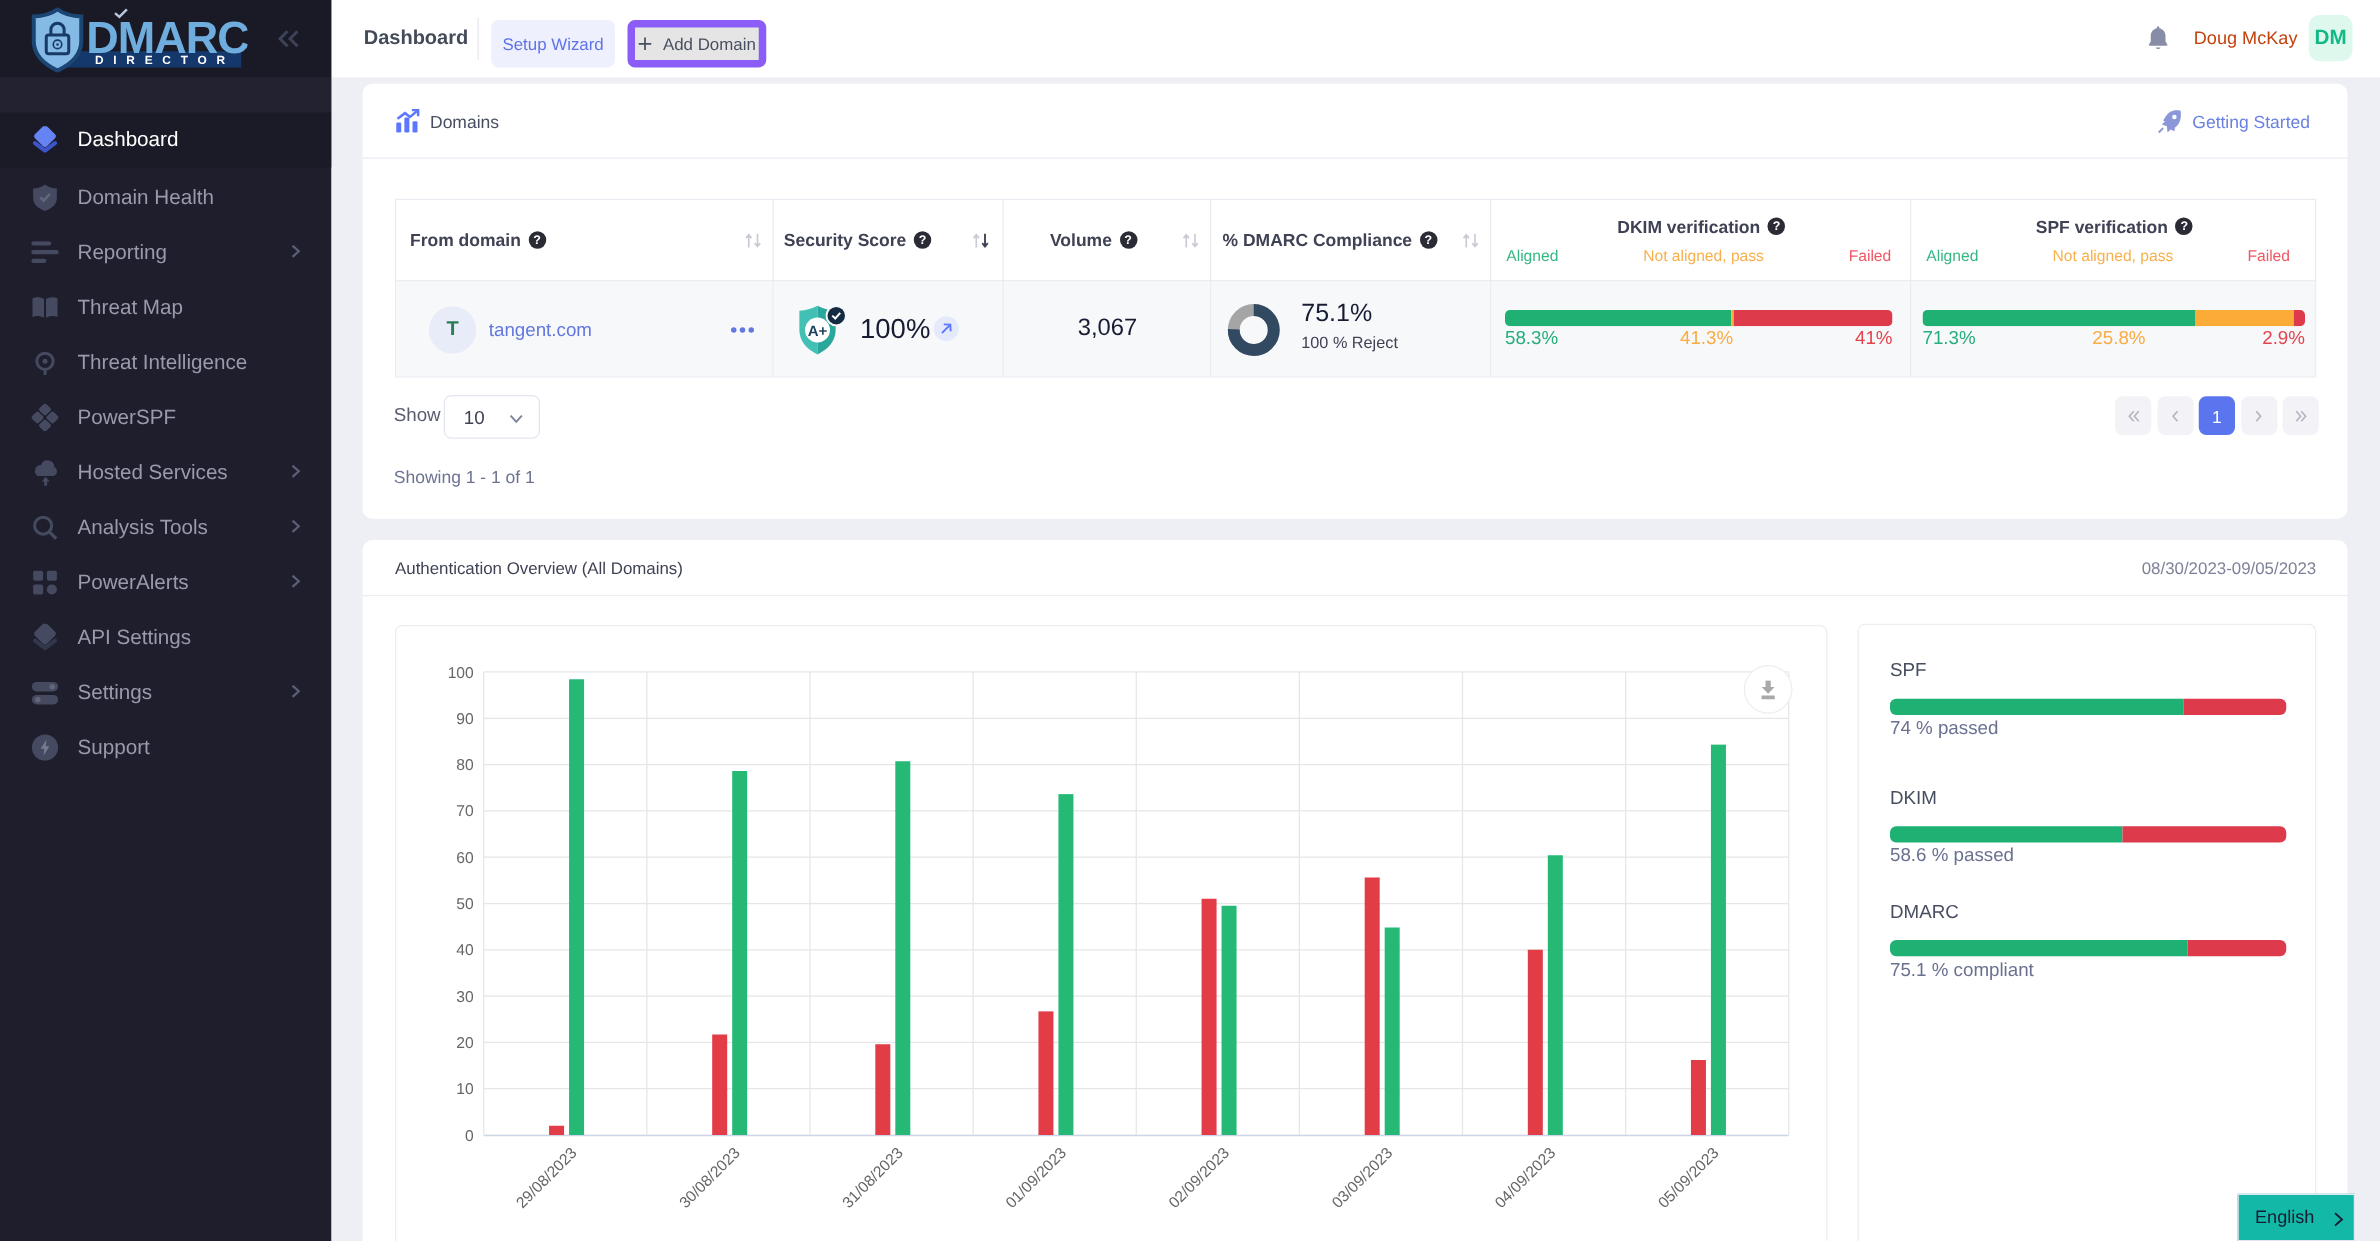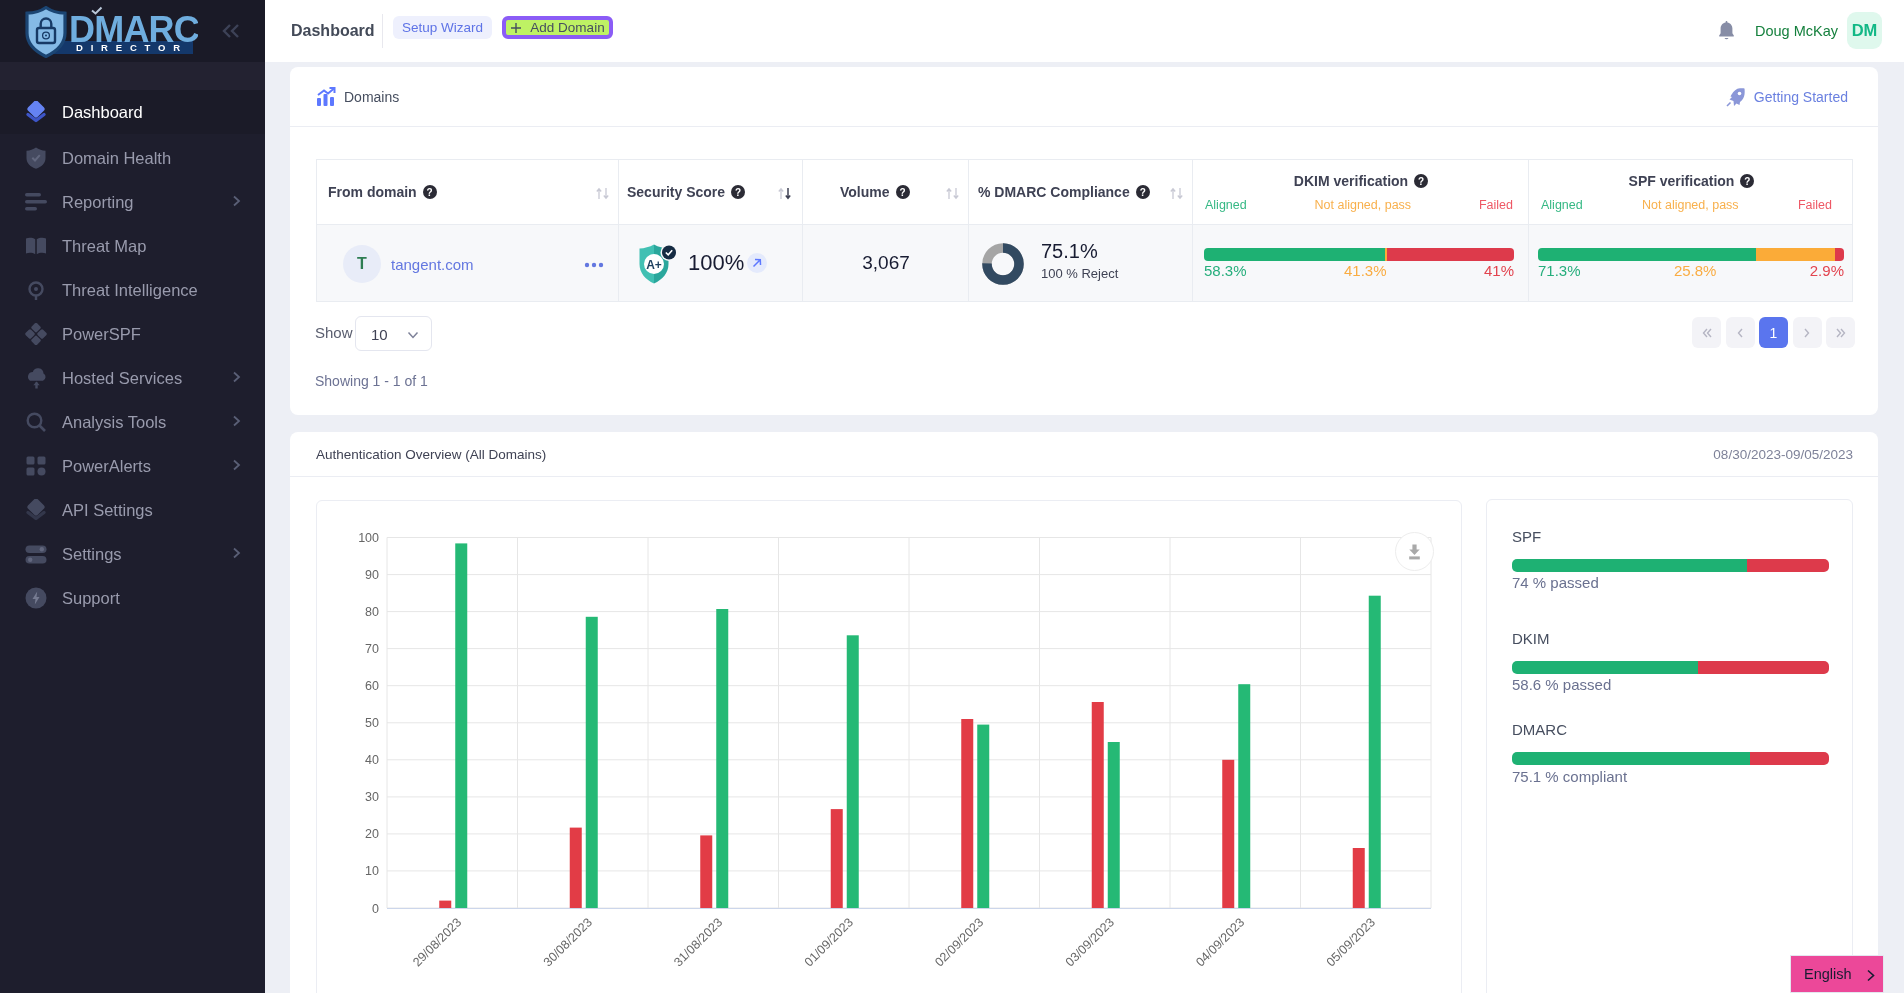--- a/index.html
+++ b/index.html
@@ -16,25 +16,25 @@
 .mi .ico { width:24px; height:24px; margin-right:14px; display:flex; align-items:center; justify-content:center; }
 .mi .txt { font-size:16.5px; color:#999bad; }
 .mi.active { background:#1b1b28; }
 .mi.active .txt { color:#ffffff; }
 .mi .chev { position:absolute; right:22px; top:14px; }
 
 
 #topbar { position:absolute; left:265px; top:0; width:1639px; height:62px; background:#ffffff; }
 #pgtitle { position:absolute; left:26px; top:0; height:62px; line-height:62px; font-size:16px; font-weight:bold; color:#434a58; }
 #tdivider { position:absolute; left:117px; top:14px; width:1px; height:34px; background:#e8e8ee; }
-.tbtn { position:absolute; top:16px; height:23px; border-radius:6px; font-size:13.5px; display:flex; align-items:center; justify-content:center; }
+.tbtn { position:absolute; top:16px; height:38px; border-radius:6px; font-size:13.5px; display:flex; align-items:center; justify-content:center; }
 #setupw { left:128px; width:99px; background:#eef0fd; color:#5e73e6; }
-#addd { left:237px; width:111px; background:#bef264; border:4px solid #8b5cf6; color:#464e5f; }
+#addd { left:237px; width:111px; background:#e5e5e5; border:6px solid #8b5cf6; color:#464e5f; }
 #bell { position:absolute; left:1452px; top:20px; }
-#uname { position:absolute; right:66px; top:0; height:62px; line-height:62px; font-size:14.5px; color:#15803d; }
+#uname { position:absolute; right:66px; top:0; height:62px; line-height:62px; font-size:14.5px; color:#c2410c; }
 #dm { position:absolute; left:1582px; top:12px; width:35px; height:37px; border-radius:9px; background:#dff8ed; color:#12b886; font-size:16.5px; font-weight:bold; text-align:center; line-height:37px; }
 
 
 .card { position:absolute; background:#ffffff; border-radius:8px; }
 #card1 { left:290px; top:67px; width:1588px; height:348px; }
 #card2 { left:290px; top:432px; width:1588px; height:561px; border-bottom-left-radius:0; border-bottom-right-radius:0; }
 .pgb { position:absolute; top:250px; width:29px; height:31px; border-radius:6px; background:#f3f3f7; display:flex; align-items:center; justify-content:center; }
 .th { position:absolute; font-size:14px; font-weight:bold; color:#3f4254; display:flex; align-items:center; }
 .q { display:inline-flex; width:14px; height:14px; border-radius:50%; background:#2b2b35; color:#fff; font-size:10px; font-weight:bold; align-items:center; justify-content:center; margin-left:6px; }
 .sub { font-size:12.5px; }
@@ -441,19 +441,19 @@
       <div class="stxt" style="top:176px;">58.6 % passed</div>
       <div class="slbl" style="top:221px;">DMARC</div>
       <div class="sbar" style="top:252px;">
           <span class="sbg" style="width:238.1px;"></span>
           <span class="sbr" style="width:78.9px;"></span>
         </div>
       <div class="stxt" style="top:267.5px;">75.1 % compliant</div>
     </div>
   </div>
 
-  <div id="lang" style="position:absolute;left:1790px;top:955px;width:94px;height:38px;background:#ec4899;border:1px solid #e4e6ef;">
+  <div id="lang" style="position:absolute;left:1790px;top:955px;width:94px;height:38px;background:#14b8a6;border:1px solid #e4e6ef;">
       <span style="position:absolute;left:13px;top:10px;font-size:14.5px;color:#181c32;">English</span>
       <svg width="13" height="13" viewBox="0 0 13 13" style="position:absolute;left:73px;top:13px;">
         <path d="M4 1.5 L9.5 6.5 L4 11.5" stroke="#181c32" stroke-width="1.6" fill="none"></path>
       </svg>
     </div>
 </div>
 
 </body></html>

